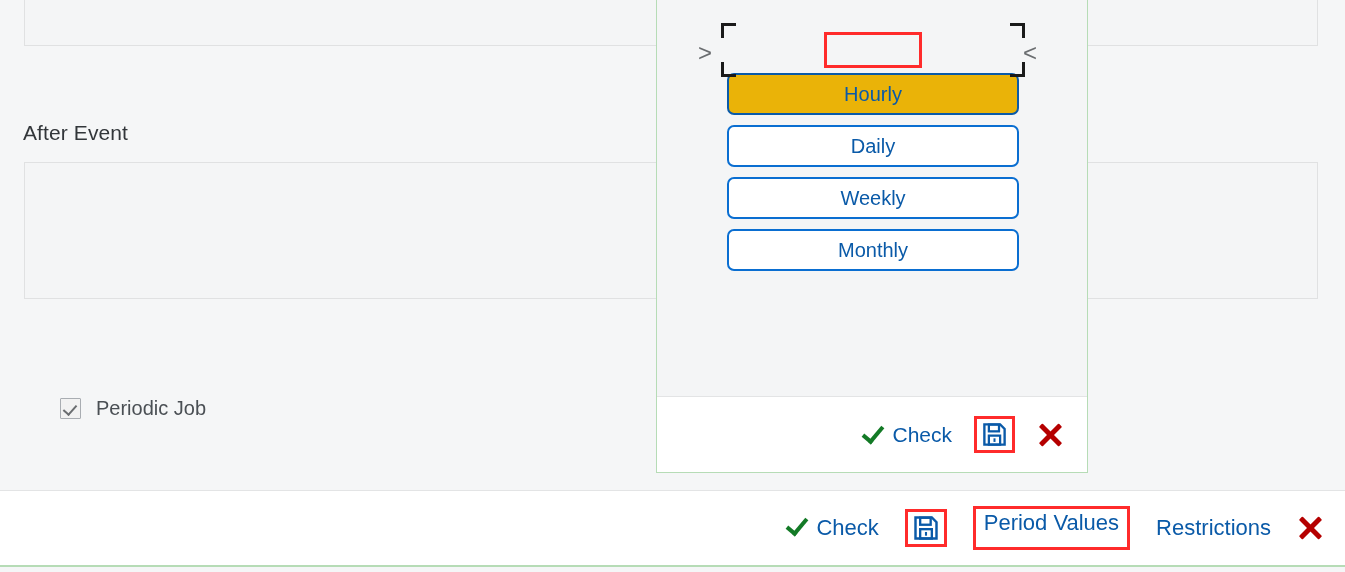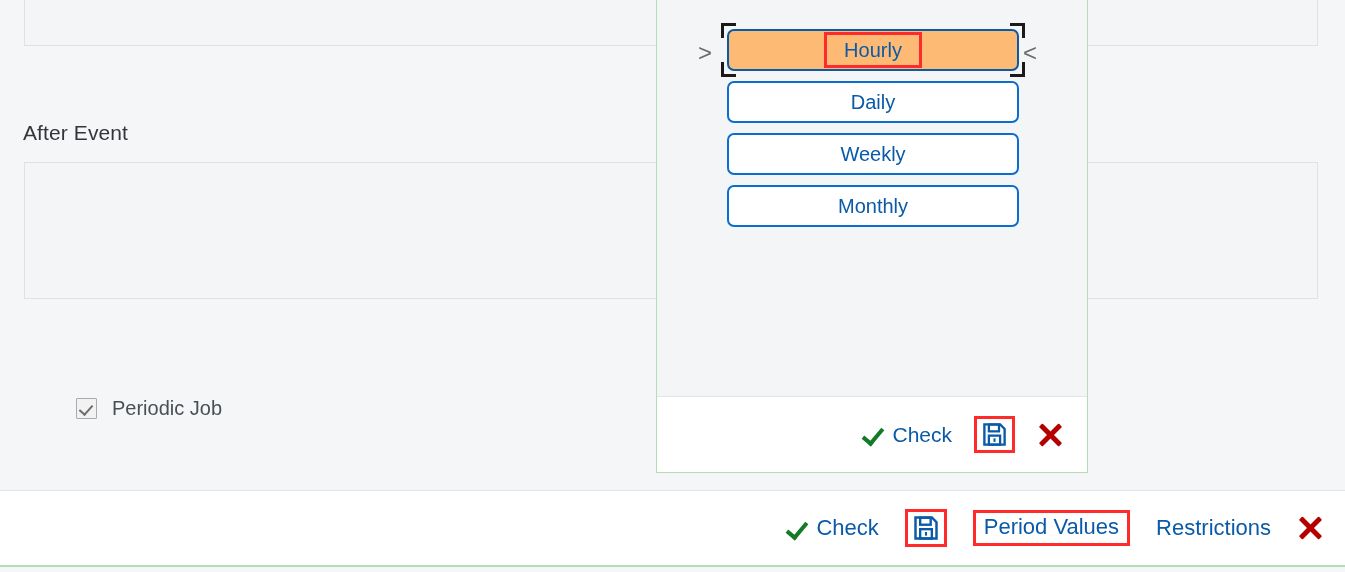--- a/index.html
+++ b/index.html
@@ -46,21 +46,21 @@
     letter-spacing: 0.1px;
     white-space: nowrap;
   }
   #after-event-label {
     left: 23px; top: 121px;
   }
 
   
   #periodic-job-row {
     position: absolute;
-    left: 76px; top: 397px;
+    left: 60px; top: 397px;
     display: flex;
     align-items: center;
     gap: 15px;
     justify-content: flex-end;
   }
   #periodic-job-checkbox {
     width: 21px; height: 21px;
     border: 1px solid #a9adb2;
     background: #f2f2f2;
     box-sizing: border-box;
@@ -117,22 +117,23 @@
     color: #0a5aa8;
     font-size: 20px;
     font-family: "Liberation Sans", sans-serif;
     text-align: center;
     line-height: 38px;
     box-sizing: border-box;
     cursor: pointer;
     padding: 0;
   }
   .period-btn.selected {
-    background: #fdba74;
+    background: #eab308;
     border-color: #0a5aa8;
+    margin-top: 44px;
   }
 
   
   #focus-brackets {
     position: absolute;
     left: 64px; top: 82px;
     width: 304px; height: 54px;
     pointer-events: none;
   }
   #focus-brackets span {
@@ -176,21 +177,21 @@
     align-items: center;
     justify-content: flex-end;
     padding-right: 24px;
     gap: 22px;
     box-sizing: border-box;
   }
 
   
   .action-item {
     display: flex;
-    align-items: center;
+    align-items: flex-start;
     gap: 10px;
     cursor: pointer;
     position: relative;
   }
   .action-label {
     font-size: 21px;
     color: #0a5aa8;
     white-space: nowrap;
   }
   .check-glyph {
@@ -231,21 +232,21 @@
     justify-content: center;
     cursor: pointer;
   }
   .save-icon-wrap.highlighted {
     border: 3px solid #ff2b2b;
     padding: 2px 4px;
     box-sizing: border-box;
   }
   .label-highlight {
     border: 3px solid #ff2b2b;
-    padding: 1px 8px 3px 8px;
+    padding: 1px 8px 11px 8px;
     box-sizing: border-box;
   }
 
   
   #bottom-toolbar {
     position: absolute;
     left: 0; top: 490px;
     width: 1345px;
     height: 77px;
     background: #ffffff;

